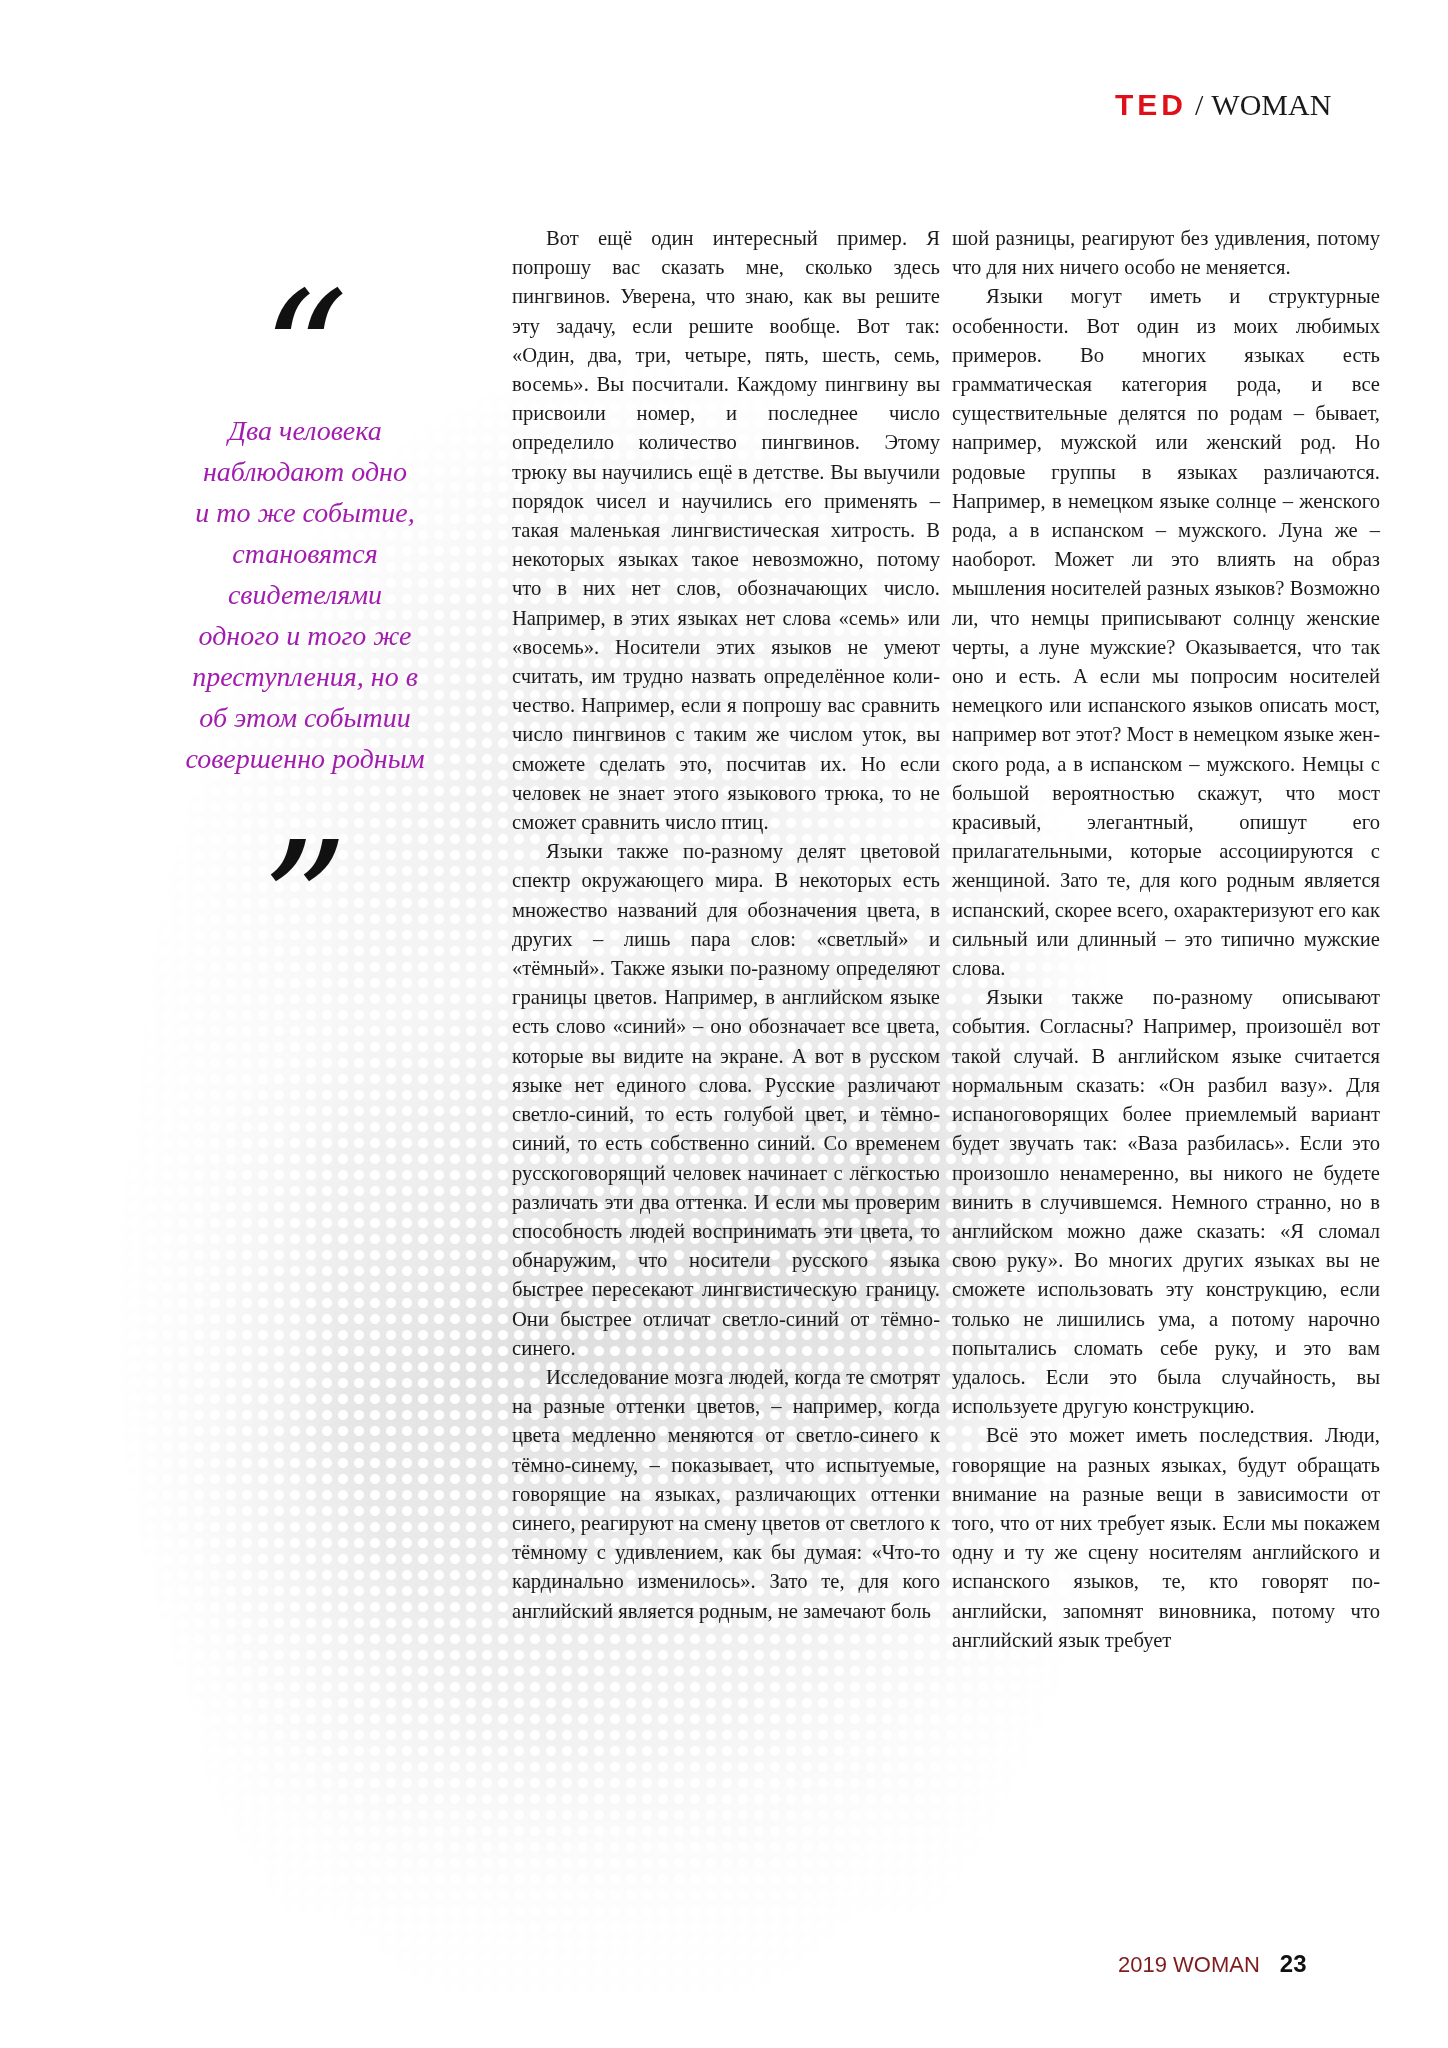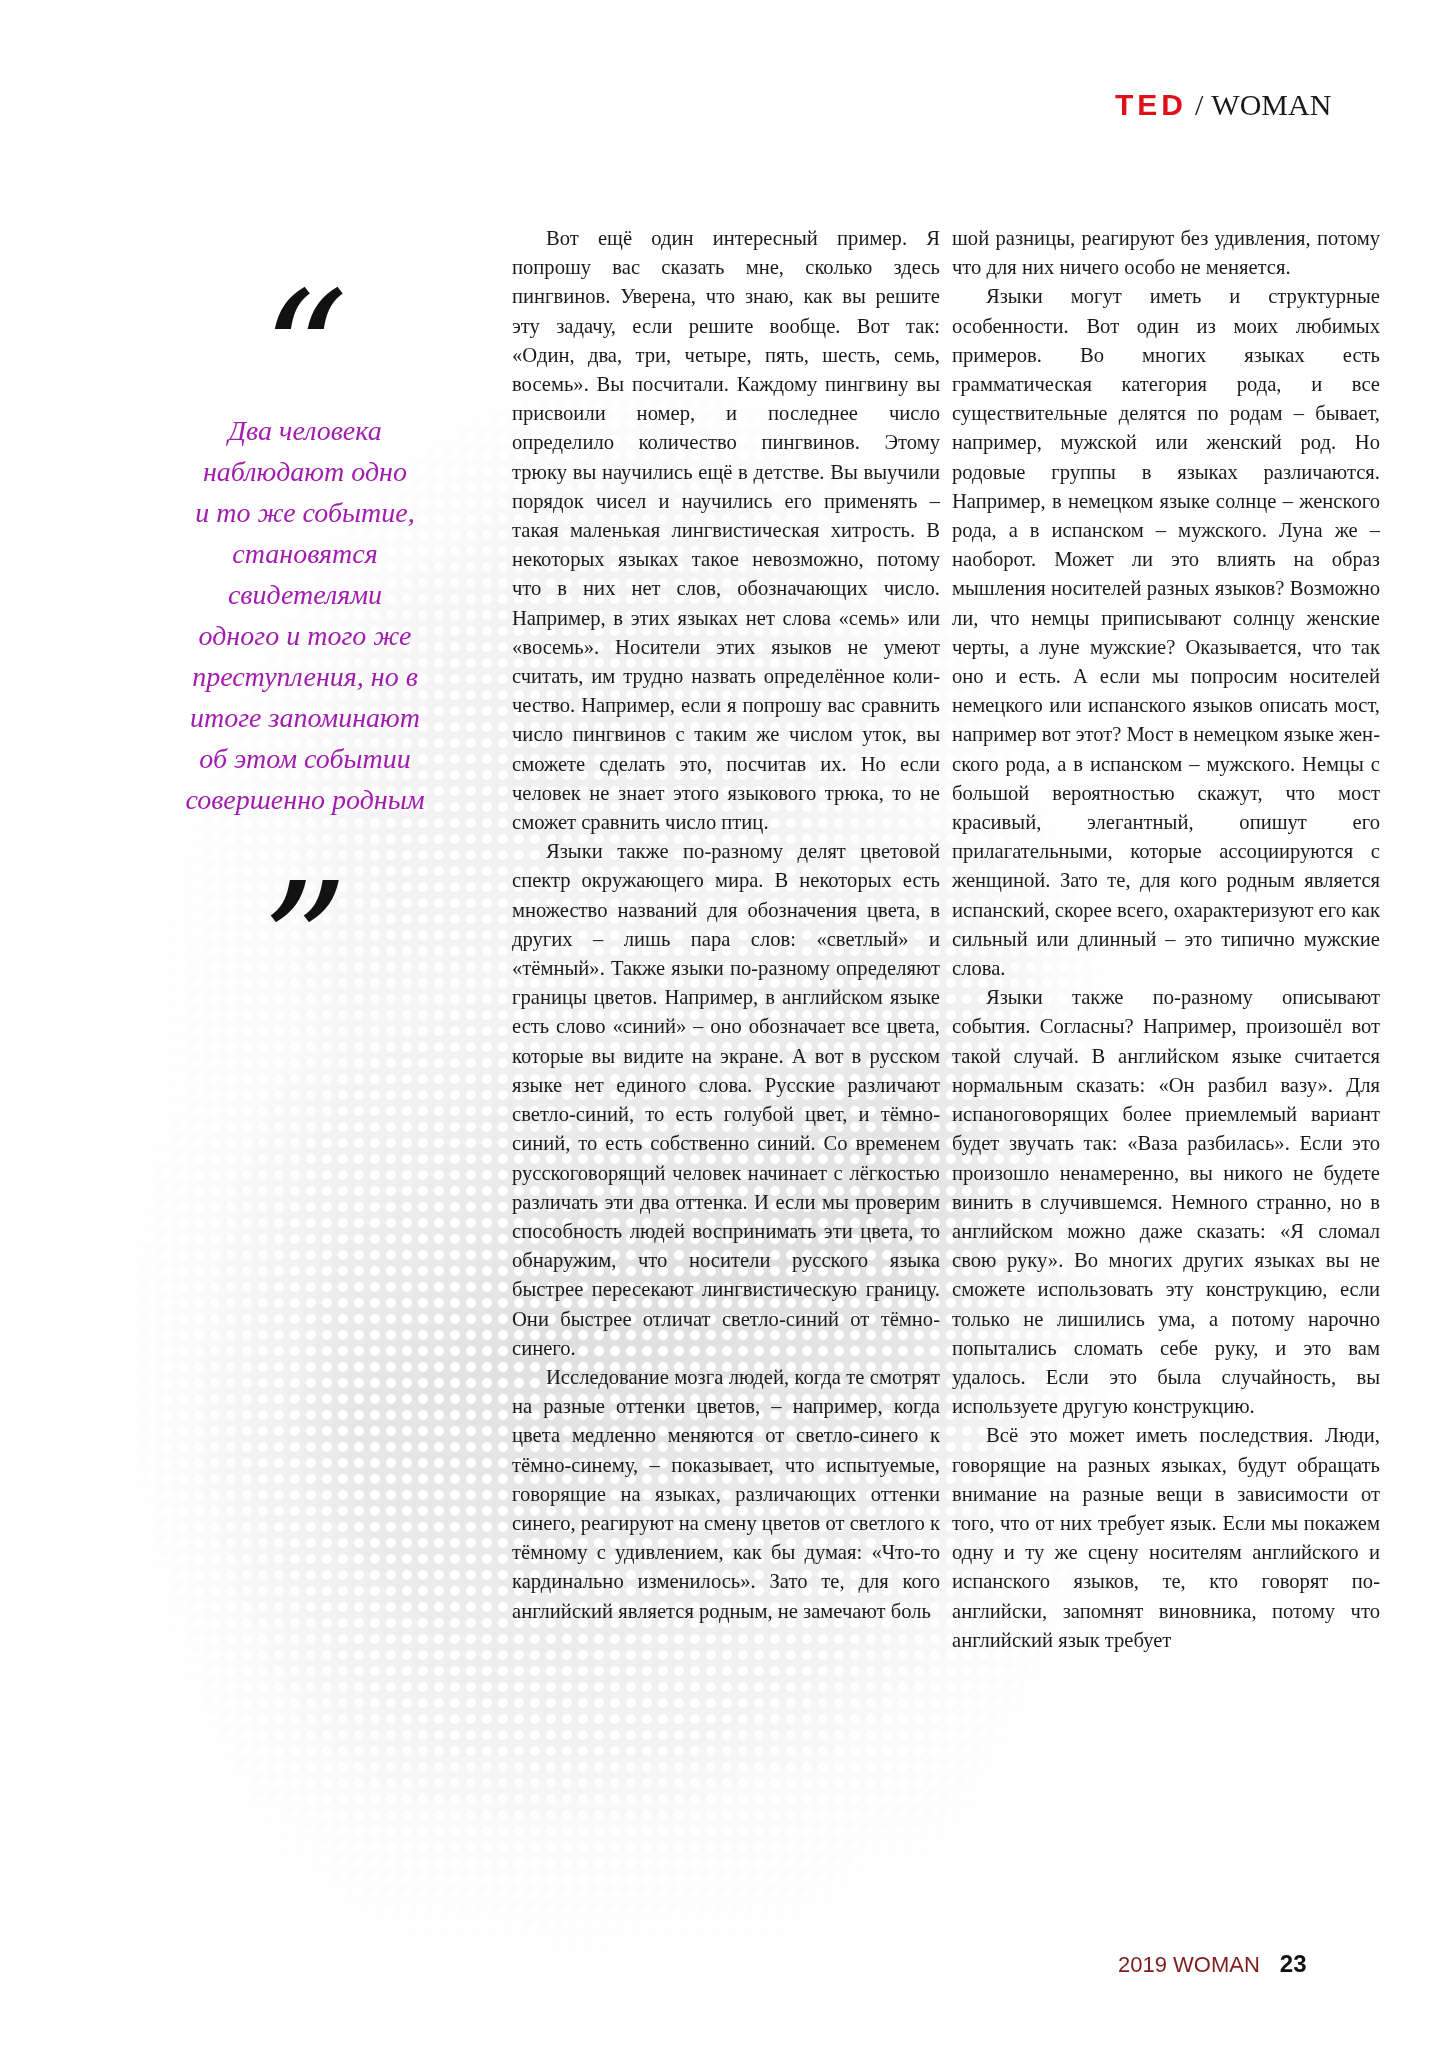--- a/index.html
+++ b/index.html
@@ -81,21 +81,20 @@
 <div class="pull-quote">
   <div class="quote-mark">“</div>
   <div class="quote-text">
     <div>Два человека</div>
     <div>наблюдают одно</div>
     <div>и то же событие,</div>
     <div>становятся</div>
     <div>свидетелями</div>
     <div>одного и того же</div>
     <div>преступления, но в</div>
-    <div>итоге запоминают</div>
     <div>об этом событии</div>
     <div>совершенно родным</div>
   </div>
   <div class="quote-mark close">”</div>
 </div>
 
 <div class="column col-1">
   <p>Вот ещё один интересный пример. Я попрошу вас сказать мне, сколько здесь пингвинов. Уверена, что знаю, как вы реши­те эту задачу, если реши­те вообще. Вот так: «Один, два, три, четыре, пять, шесть, семь, восемь». Вы посчитали. Каждому пингвину вы присвоили номер, и последнее чис­ло определило количество пингви­нов. Этому трюку вы научились ещё в детстве. Вы выучили порядок чисел и научились его применять – такая ма­ленькая лингвистическая хитрость. В некоторых языках такое невозможно, потому что в них нет слов, обознача­ющих число. Например, в этих языках нет слова «семь» или «восемь». Но­сители этих языков не умеют считать, им трудно назвать определённое коли­чество. Например, если я попрошу вас сравнить число пингвинов с таким же числом уток, вы сможете сделать это, посчитав их. Но если человек не знает этого языкового трюка, то не сможет сравнить число птиц.</p>
   <p>Языки также по-разному делят цветовой спектр окружающего мира. В некоторых есть множество назва­ний для обозначения цвета, в дру­гих – лишь пара слов: «светлый» и «тёмный». Также языки по-разному определяют границы цветов. Напри­мер, в английском языке есть слово «синий» – оно обозначает все цвета, которые вы видите на экране. А вот в русском языке нет единого слова. Русские различают светло-синий, то есть голубой цвет, и тёмно-синий, то есть собственно синий. Со временем русскоговорящий человек начинает с лёгкостью различать эти два оттенка. И если мы проверим способность лю­дей воспринимать эти цвета, то обна­ружим, что носители русского языка быстрее пересекают лингвистиче­скую границу. Они быстрее отличат светло-синий от тёмно-синего.</p>
   <p>Исследование мозга людей, когда те смотрят на разные оттенки цветов, – например, когда цвета медленно меня­ются от светло-синего к тёмно-синему, – показывает, что испытуемые, говоря­щие на языках, различающих оттенки синего, реагируют на смену цветов от светлого к тёмному с удивлением, как бы думая: «Что-то кардинально изме­нилось». Зато те, для кого английский является родным, не замечают боль­</p>

